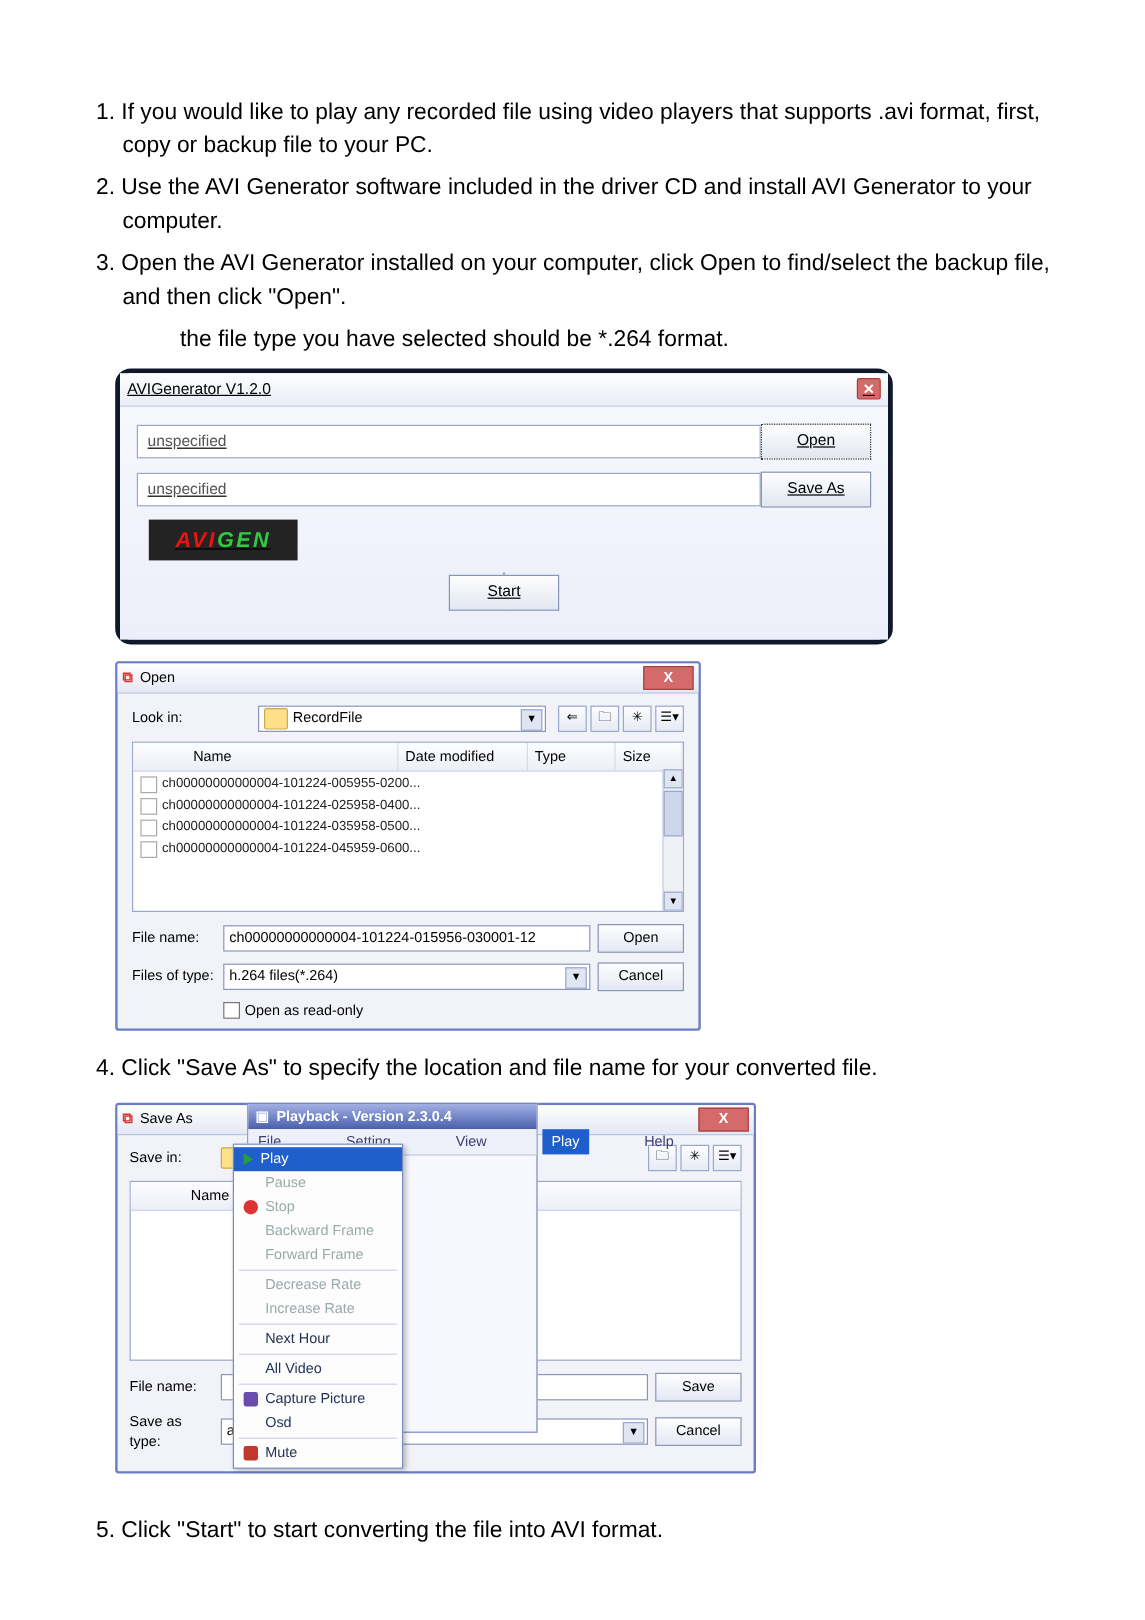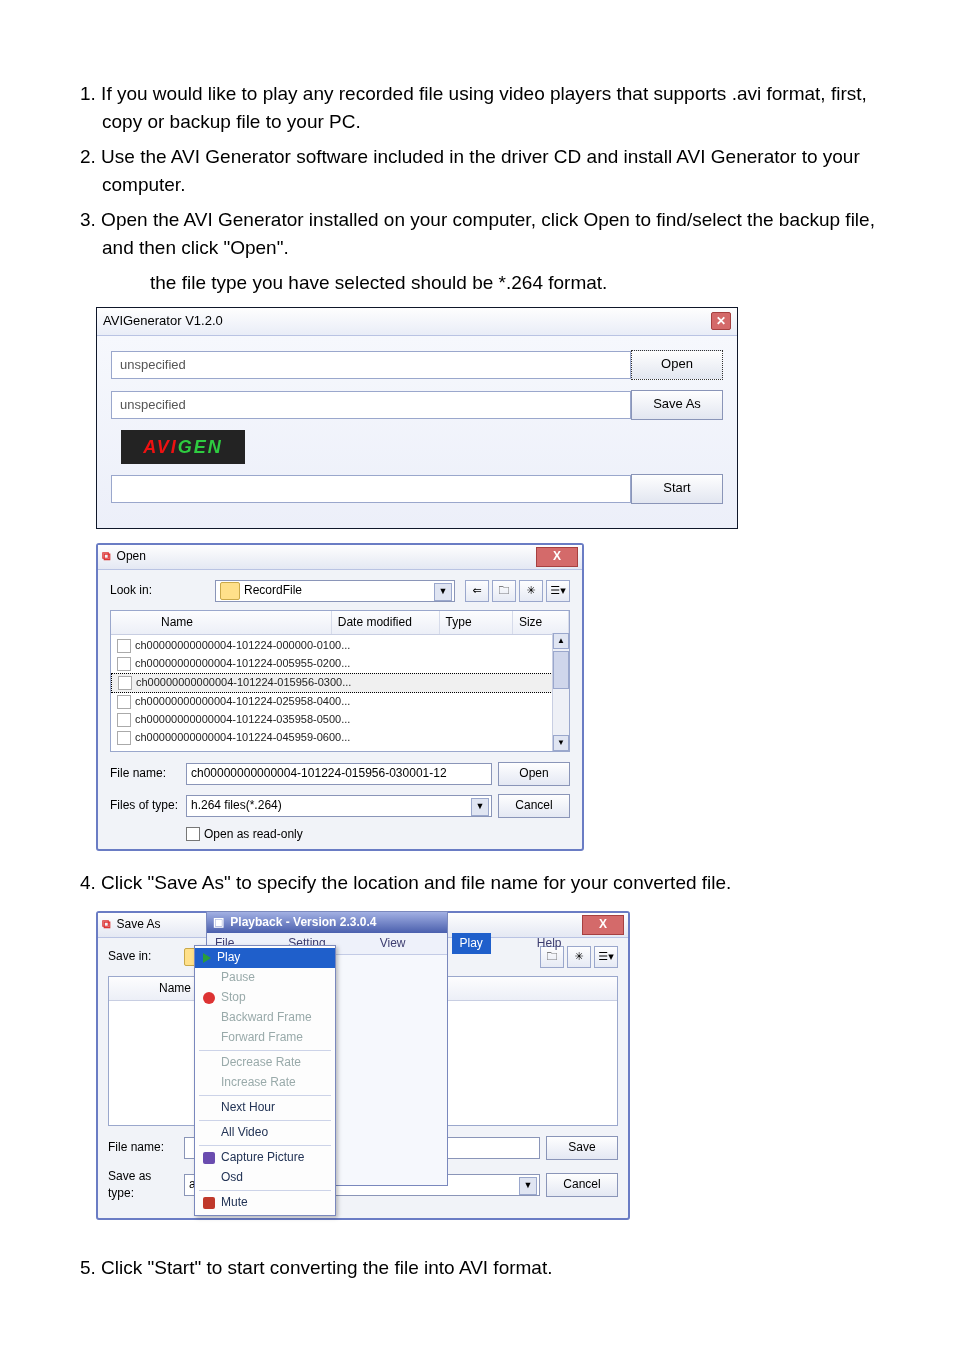--- a/index.html
+++ b/index.html
@@ -21,25 +21,26 @@
     padding-left: 42px;
   }
   .sub-indent {
     padding-left: 90px;
     margin: 2px 0 10px 0;
   }
   
   .app1 {
     width: 640px;
     margin: 6px 0 14px 36px;
-    border: 1px solid #0f172a;
-    border-radius: 0;
+    border: 4px solid #0f172a;
+    border-radius: 13px;
     background: #f3f5fb;
     font-family: Tahoma, Arial, sans-serif;
     font-size: 13px;
+    text-decoration: underline;
   }
   .titlebar {
     display: flex;
     align-items: center;
     justify-content: space-between;
     background: linear-gradient(#fefefe, #e9edf7);
     padding: 4px 6px;
     border-bottom: 1px solid #b9c3e3;
   }
   .close-x {
@@ -78,21 +79,21 @@
     height: 34px;
     background: #232323;
     display: flex; align-items: center; justify-content: center;
     font-family: Arial, sans-serif;
     font-size: 18px;
     font-style: italic;
     letter-spacing: 2px;
   }
   .avi-red { color: #e11; font-weight: bold; }
   .avi-green { color: #2ecc40; font-weight: bold; }
-  .start-row { display:flex; justify-content:flex-end; }
+  .start-row { display:flex; justify-content:flex-end;flex-direction:column; }
   .status-bar {
     flex:1; background:#fff; border:1px solid #9aa7cc; height:26px;
   }
   
   .file-dlg {
     width: 484px;
     border: 2px solid #6a7cc4;
     border-radius: 3px;
     margin: 0 0 18px 36px;
     font-family: Tahoma, Arial, sans-serif;
@@ -306,29 +307,21 @@
       <div class="file-list">
         <div class="file-list-headers">
           <div class="fh name">Name</div>
           <div class="fh date">Date modified</div>
           <div class="fh type">Type</div>
           <div class="fh size">Size</div>
         </div>
         <div class="file-list-body" id="open-file-list">
             <div class="fli">
               <span class="doc-ic"></span>
-              <span>ch00000000000004-101224-000000-0100...</span>
-            </div>
-            <div class="fli">
-              <span class="doc-ic"></span>
               <span>ch00000000000004-101224-005955-0200...</span>
-            </div>
-            <div class="fli selected">
-              <span class="doc-ic"></span>
-              <span>ch00000000000004-101224-015956-0300...</span>
             </div>
             <div class="fli">
               <span class="doc-ic"></span>
               <span>ch00000000000004-101224-025958-0400...</span>
             </div>
             <div class="fli">
               <span class="doc-ic"></span>
               <span>ch00000000000004-101224-035958-0500...</span>
             </div>
             <div class="fli">

